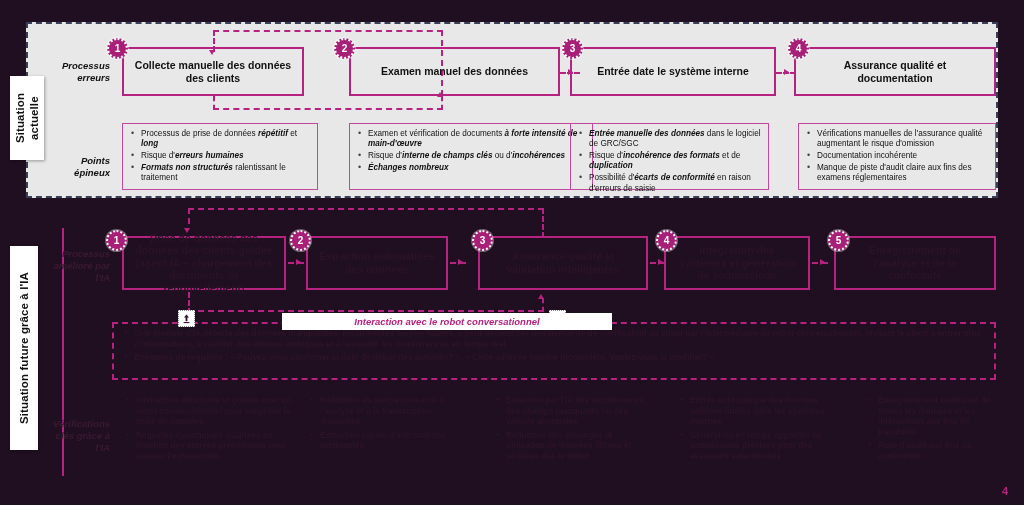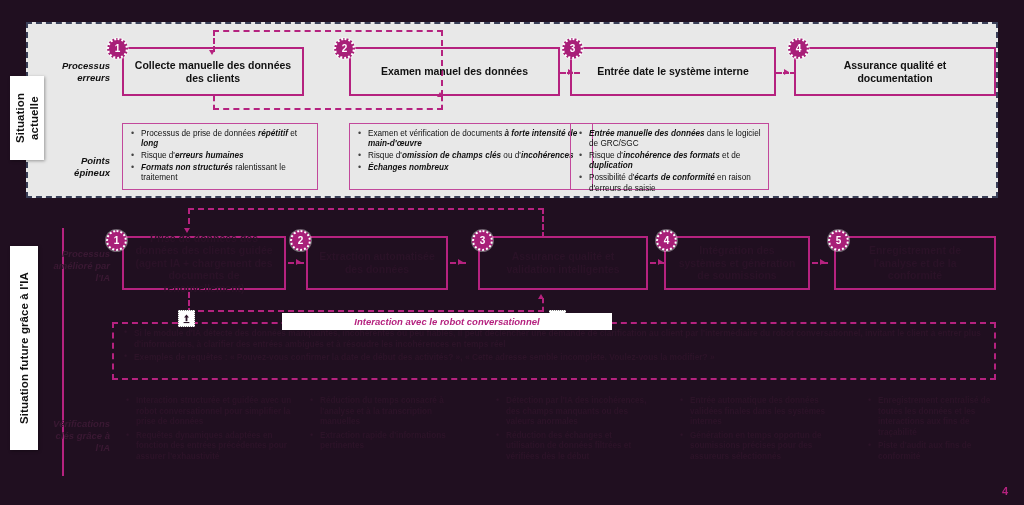--- a/index.html
+++ b/index.html
@@ -188,33 +188,40 @@
     <ul class="bl">
       <li>Processus de prise de données <b>répétitif</b> et <b>long</b></li>
       <li>Risque d'<b>erreurs humaines</b></li>
       <li><b>Formats non structurés</b> ralentissant le traitement</li>
     </ul>
   </div>
 
   <div class="ppbox" style="left:349px;top:123px;width:244px;height:67px;">
     <ul class="bl">
       <li>Examen et vérification de documents <b>à forte intensité de main-d'œuvre</b></li>
-      <li>Risque d'<b>omission de champs clés</b> ou d'<b>incohérences</b></li>
+      <li>Risque d'<b>interne de champs clés</b> ou d'<b>incohérences</b></li>
       <li><b>Échanges nombreux</b></li>
     </ul>
   </div>
 
   <div class="ppbox" style="left:570px;top:123px;width:199px;height:67px;">
     <ul class="bl">
       <li><b>Entrée manuelle des données</b> dans le logiciel de GRC/SGC</li>
       <li>Risque d'<b>incohérence des formats</b> et de <b>duplication</b></li>
       <li>Possibilité d'<b>écarts de conformité</b> en raison d'erreurs de saisie</li>
     </ul>
   </div>
 
+  <div class="ppbox" style="left:798px;top:123px;width:198px;height:67px;">
+    <ul class="bl">
+      <li>Vérifications manuelles de l'assurance qualité augmentant le risque d'omission</li>
+      <li>Documentation incohérente</li>
+      <li>Manque de piste d'audit claire aux fins des examens réglementaires</li>
+    </ul>
+  </div>
 
   <div class="side-tab" id="tab-future">
     <span>Situation future grâce à l'IA</span>
   </div>
   <div class="vrail"></div>
 
   <div class="row-label dark" style="left:48px;top:248px;width:62px;">Processus amélioré par l'IA</div>
   <div class="row-label dark" style="left:48px;top:418px;width:62px;">Vérifications clés grâce à l'IA</div>
 
   <div class="dsh-v" style="left:188px;top:208px;height:16px;"></div>

